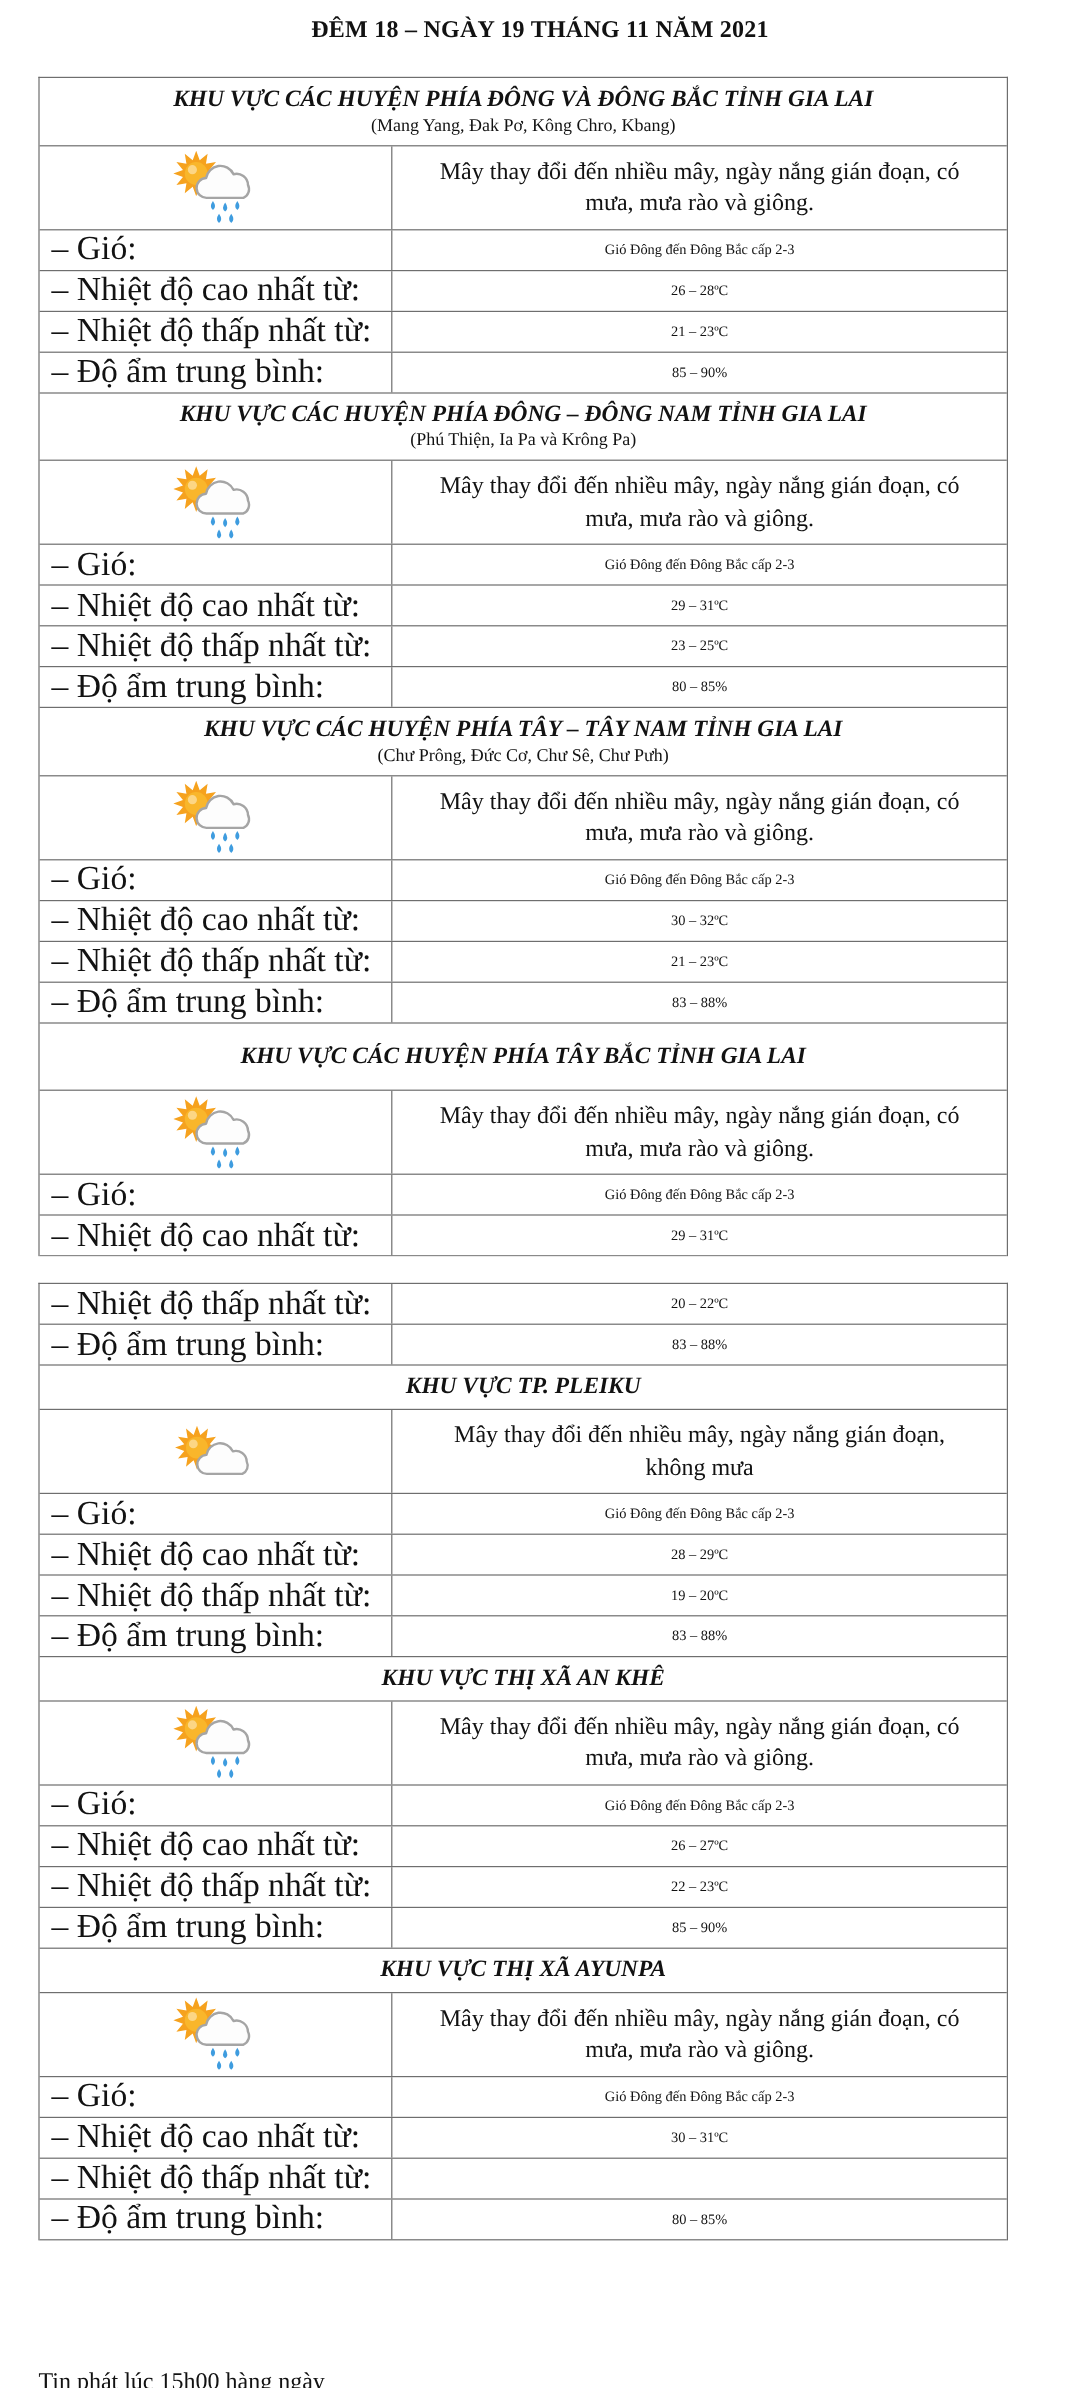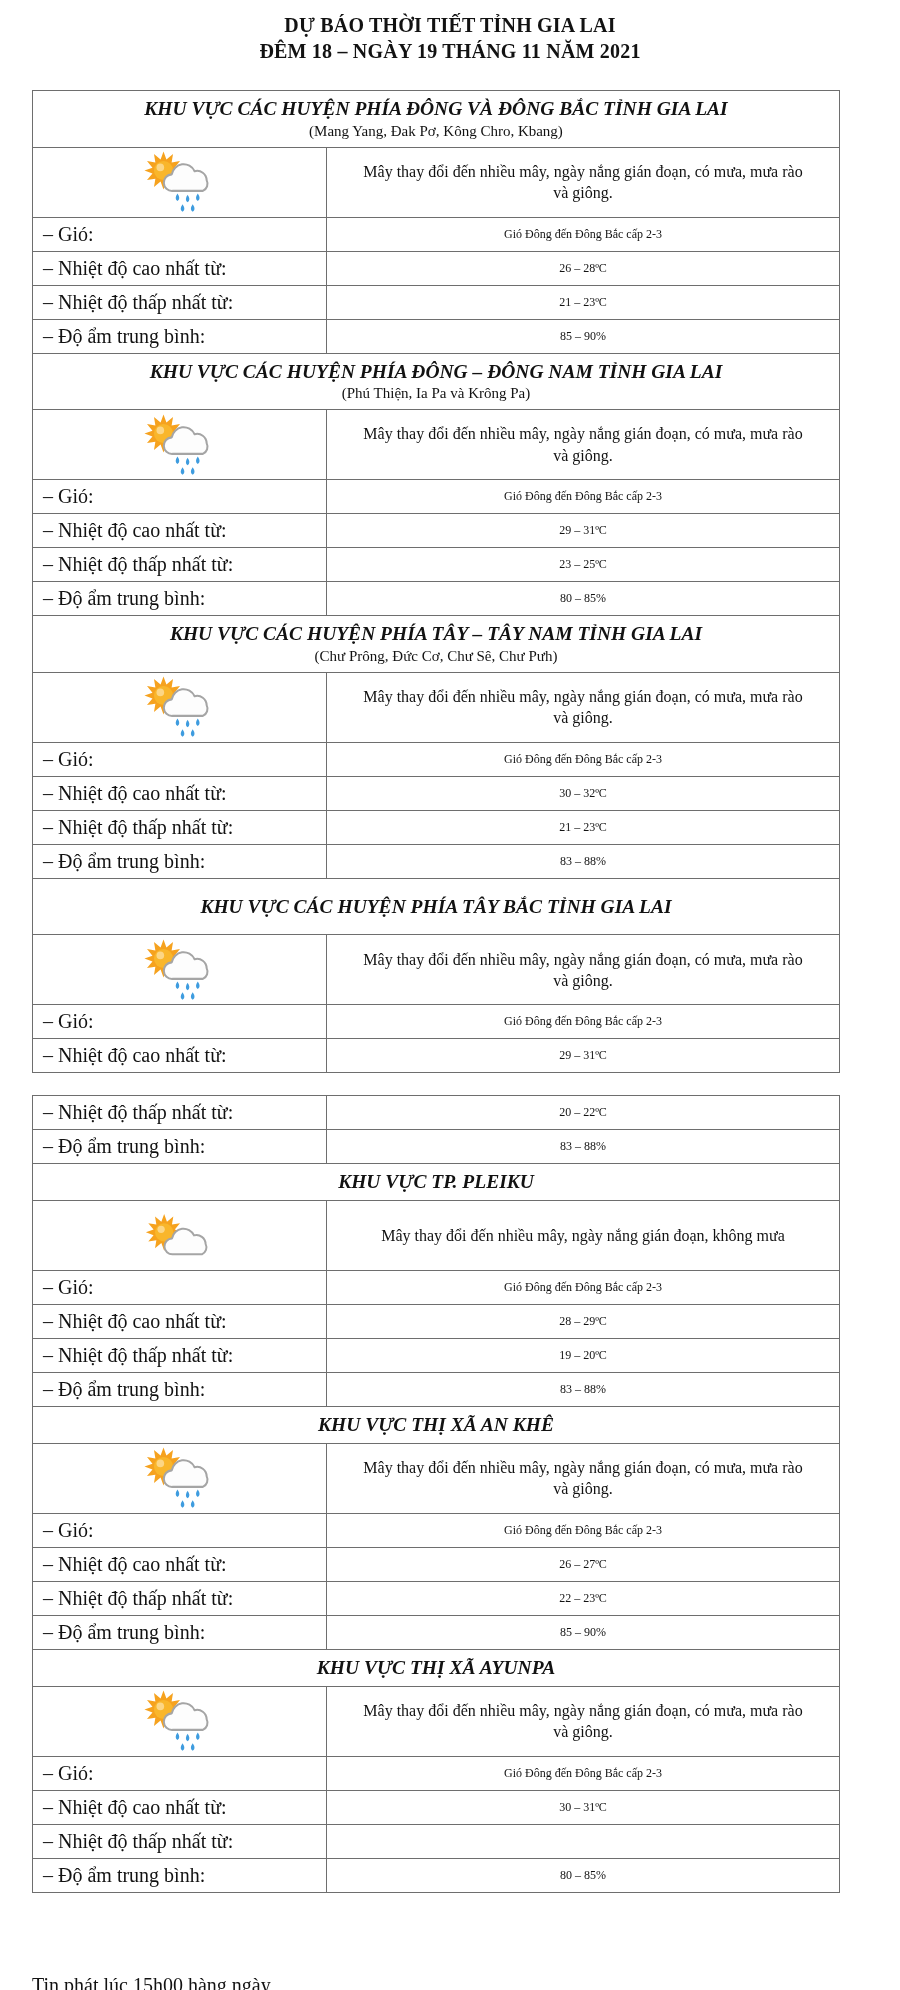--- a/index.html
+++ b/index.html
@@ -36,23 +36,23 @@
   }
   .hdr.tall { padding: 15px 6px; }
   .hdr-title { font-weight: bold; font-style: italic; font-size: 19.5px; line-height: 1.32; }
   .hdr-sub { font-size: 15px; line-height: 1.32; }
   .row { display: flex; border-bottom: 1px solid #6e6e6e; align-items: stretch; }
   .cl { width: 294px; border-right: 1px solid #6e6e6e; display: flex; align-items: center; }
   .cr { flex: 1; display: flex; align-items: center; justify-content: center; text-align: center; }
   .icon-row { min-height: 70px; }
   .icon-row .cl { justify-content: center; }
   .row.data { height: 34px; }
-  .lbl { font-size: 20px; padding-left: 10px; }
+  .lbl { font-size: 28px; padding-left: 10px; }
   .val { font-size: 12px; }
-  .desc { font-size: 16px; line-height: 1.32; padding: 5px 30px; }
+  .desc { font-size: 20px; line-height: 1.32; padding: 5px 30px; }
   .wicon { width: 84px; height: 66px; }
   .wicon.norain { width: 78px; height: 54px; }
   .footer {
     position: absolute;
     left: 32px;
     top: 1974px;
     font-size: 20px;
     white-space: nowrap;
   }
   .svgdefs { position: absolute; width: 0; height: 0; overflow: hidden; }
@@ -74,21 +74,20 @@
   </symbol>
   <symbol id="sym-sun-cloud" viewBox="0 0 64 40">
     <polygon fill="#F6A21E" points="34,17 27.7,19.3 32,24.5 25.4,23.4 26.5,30 21.3,25.7 19,32 16.7,25.7 11.5,30 12.6,23.4 6,24.5 10.3,19.3 4,17 10.3,14.7 6,9.5 12.6,10.6 11.5,4 16.7,8.3 19,2 21.3,8.3 26.5,4 25.4,10.6 32,9.5 27.7,14.7"></polygon>
     <circle cx="19" cy="17" r="7.5" fill="#F9B62B"></circle>
     <circle cx="16.5" cy="14.5" r="3" fill="#FCD98F" opacity="0.9"></circle>
     <path d="M26,35 a6.5,6.5 0 0 1 -0.5,-13 a9.5,9.5 0 0 1 18,-2.5 a7.5,7.5 0 0 1 9.5,7 a6.2,6.2 0 0 1 -3,8.5 z" fill="#FDFDFD" stroke="#A5A5A5" stroke-width="1.6" stroke-linejoin="round"></path>
   </symbol>
 </svg>
 
 <div class="title">
-  <div>DỰ BÁO THỜI TIẾT TỈNH GIA LAI</div>
   <div>ĐÊM 18 – NGÀY 19 THÁNG 11 NĂM 2021</div>
 </div>
 
 <div class="tbl tbl-a">
 
   <section>
     <div class="hdr">
       <div class="hdr-title">KHU VỰC CÁC HUYỆN PHÍA ĐÔNG VÀ ĐÔNG BẮC TỈNH GIA LAI</div>
       <div class="hdr-sub">(Mang Yang, Đak Pơ, Kông Chro, Kbang)</div>
     </div>

